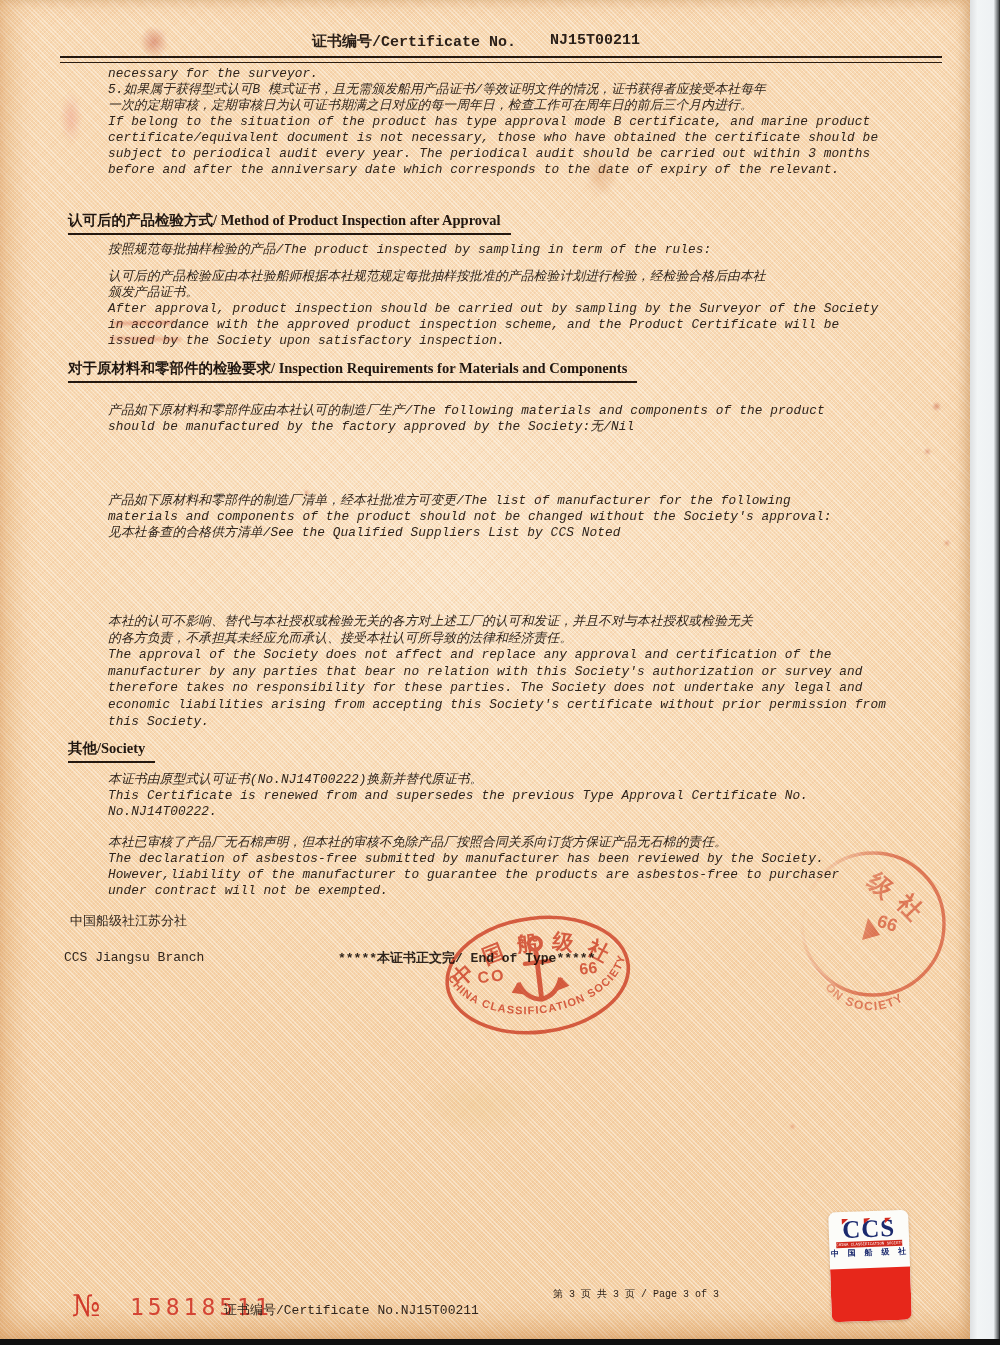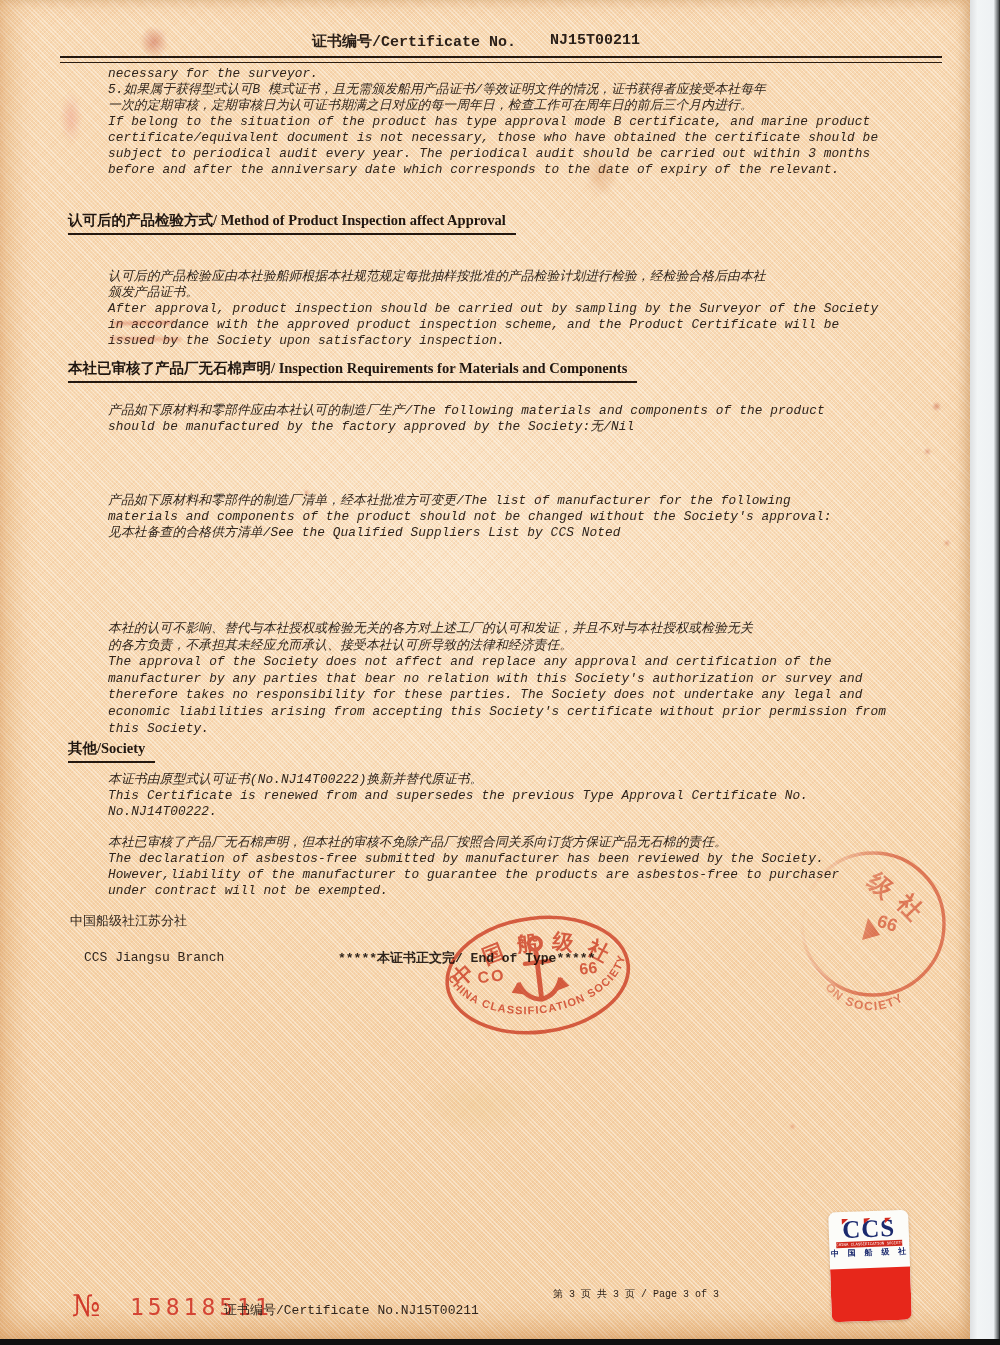--- a/index.html
+++ b/index.html
@@ -83,53 +83,54 @@
     <div class="rule2"></div>
 
     <div class="para" style="top:66px;">necessary for the surveyor.</div>
     <div class="para" style="top:82px;">5.如果属于获得型式认可B 模式证书，且无需颁发船用产品证书/等效证明文件的情况，证书获得者应接受本社每年
 一次的定期审核，定期审核日为认可证书期满之日对应的每一周年日，检查工作可在周年日的前后三个月内进行。
 If belong to the situation of the product has type approval mode B certificate, and marine product
 certificate/equivalent document is not necessary, those who have obtained the certificate should be
 subject to periodical audit every year. The periodical audit should be carried out within 3 months
 before and after the anniversary date which corresponds to the date of expiry of the relevant.</div>
 
-    <div class="heading" style="top:211px;">认可后的产品检验方式/ Method of Product Inspection affect Approval</div>
+    <div class="heading" style="top:211px;">认可后的产品检验方式/ Method of Product Inspection after Approval</div>
+    <div class="para" style="top:242px;">按照规范每批抽样检验的产品/The product inspected by sampling in term of the rules:</div>
     <div class="para" style="top:269px;">认可后的产品检验应由本社验船师根据本社规范规定每批抽样按批准的产品检验计划进行检验，经检验合格后由本社
 颁发产品证书。
 After approval, product inspection should be carried out by sampling by the Surveyor of the Society
 in accordance with the approved product inspection scheme, and the Product Certificate will be
 issued by the Society upon satisfactory inspection.</div>
 
-    <div class="heading" style="top:359px;">本社已审核了产品厂无石棉声明/ Inspection Requirements for Materials and Components</div>
+    <div class="heading" style="top:359px;">对于原材料和零部件的检验要求/ Inspection Requirements for Materials and Components</div>
     <div class="para" style="top:403px;">产品如下原材料和零部件应由本社认可的制造厂生产/The following materials and components of the product
 should be manufactured by the factory approved by the Society:无/Nil</div>
     <div class="para" style="top:493px;">产品如下原材料和零部件的制造厂清单，经本社批准方可变更/The list of manufacturer for the following
 materials and components of the product should not be changed without the Society's approval:
 见本社备查的合格供方清单/See the Qualified Suppliers List by CCS Noted</div>
 
-    <div class="para" style="top:614px;line-height:16.6px;margin-top:7px;">本社的认可不影响、替代与本社授权或检验无关的各方对上述工厂的认可和发证，并且不对与本社授权或检验无关
+    <div class="para" style="top:614px;line-height:16.6px;">本社的认可不影响、替代与本社授权或检验无关的各方对上述工厂的认可和发证，并且不对与本社授权或检验无关
 的各方负责，不承担其未经应允而承认、接受本社认可所导致的法律和经济责任。
 The approval of the Society does not affect and replace any approval and certification of the
 manufacturer by any parties that bear no relation with this Society's authorization or survey and
 therefore takes no responsibility for these parties. The Society does not undertake any legal and
 economic liabilities arising from accepting this Society's certificate without prior permission from
 this Society.</div>
 
     <div class="heading" style="top:739px;">其他/Society</div>
     <div class="para" style="top:772px;">本证书由原型式认可证书(No.NJ14T00222)换新并替代原证书。
 This Certificate is renewed from and supersedes the previous Type Approval Certificate No.
 No.NJ14T00222.</div>
     <div class="para" style="top:835px;">本社已审核了产品厂无石棉声明，但本社的审核不免除产品厂按照合同关系向订货方保证产品无石棉的责任。
 The declaration of asbestos-free submitted by manufacturer has been reviewed by the Society.
 However,liability of the manufacturer to guarantee the products are asbestos-free to purchaser
 under contract will not be exempted.</div>
 
     <div class="sig" style="left:70px;top:912px;">中国船级社江苏分社</div>
-    <div class="sig" style="left:84px;top:950px;">CCS Jiangsu Branch</div>
+    <div class="sig" style="left:64px;top:950px;">CCS Jiangsu Branch</div>
     <div class="sig" style="left:338px;top:949px;font-weight:bold;">*****本证书正文完/ End of Type*****</div>
 
     <svg class="stamp-main" viewBox="0 0 220 162" xmlns="http://www.w3.org/2000/svg">
       <defs>
         <path id="arcTop" d="M 26,96 A 86,54 0 0 1 194,96" fill="none"></path>
         <path id="arcBot" d="M 20,68 A 91,58 0 0 0 200,68" fill="none"></path>
       </defs>
       <ellipse cx="110" cy="79" rx="91" ry="57" fill="none" stroke="#d85843" stroke-width="3.6"></ellipse>
       <text font-size="21" font-weight="bold" fill="#d85843" letter-spacing="13" font-family="'Liberation Sans',sans-serif">
         <textPath href="#arcTop" startOffset="50%" text-anchor="middle">中国船级社</textPath>

